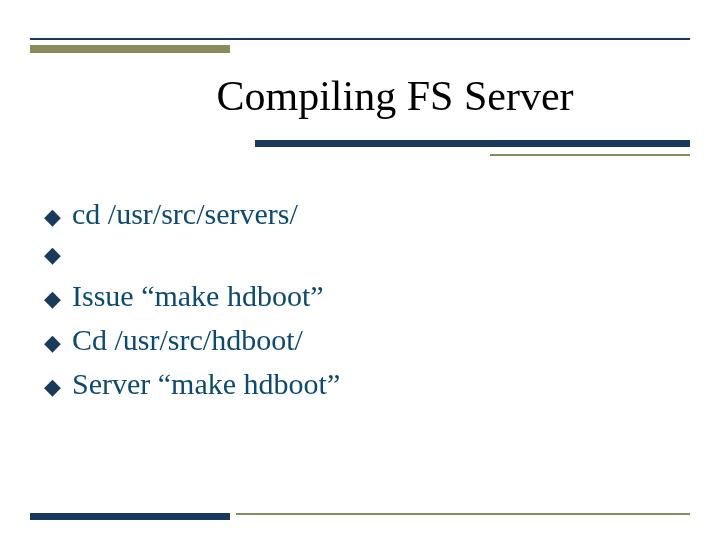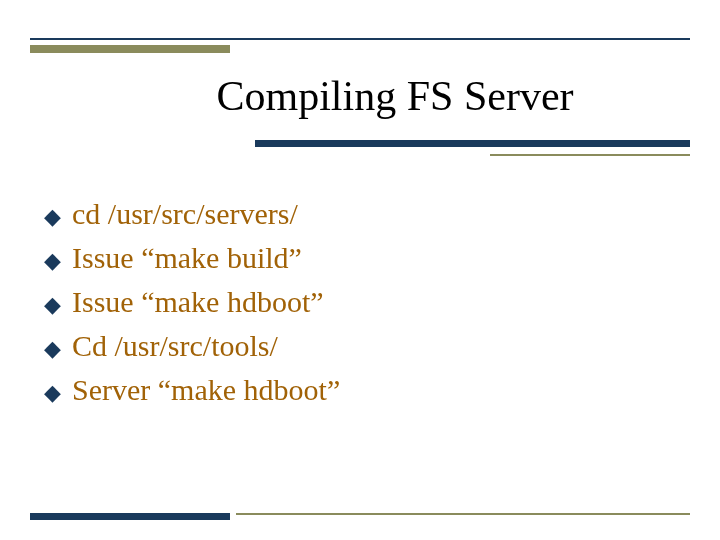--- a/index.html
+++ b/index.html
@@ -71,21 +71,21 @@
   }
   .bullet {
     color: #1a3a5c;
     font-size: 22px;
     line-height: 32px;
     width: 28px;
     flex-shrink: 0;
   }
   .text {
     font-size: 30px;
-    color: #a16207;
+    color: #0c4a6e;
     line-height: 38px;
   }
   .footer-rule {
     position: absolute;
     bottom: 20px;
     left: 30px;
     width: 200px;
     height: 7px;
     background: #1a3a5c;
   }
@@ -113,29 +113,28 @@
   <div class="under-thin"></div>
 </div>
 
 <div class="content">
   <div class="item">
     <span class="bullet">◆</span>
     <span class="text">cd /usr/src/servers/</span>
   </div>
   <div class="item">
     <span class="bullet">◆</span>
-    <span class="text">Issue “make build”</span>
   </div>
   <div class="item">
     <span class="bullet">◆</span>
     <span class="text">Issue “make hdboot”</span>
   </div>
   <div class="item">
     <span class="bullet">◆</span>
-    <span class="text">Cd /usr/src/tools/</span>
+    <span class="text">Cd /usr/src/hdboot/</span>
   </div>
   <div class="item">
     <span class="bullet">◆</span>
     <span class="text">Server “make hdboot”</span>
   </div>
 </div>
 
 <div class="footer-rule"></div>
 <div class="footer-olive"></div>
 

